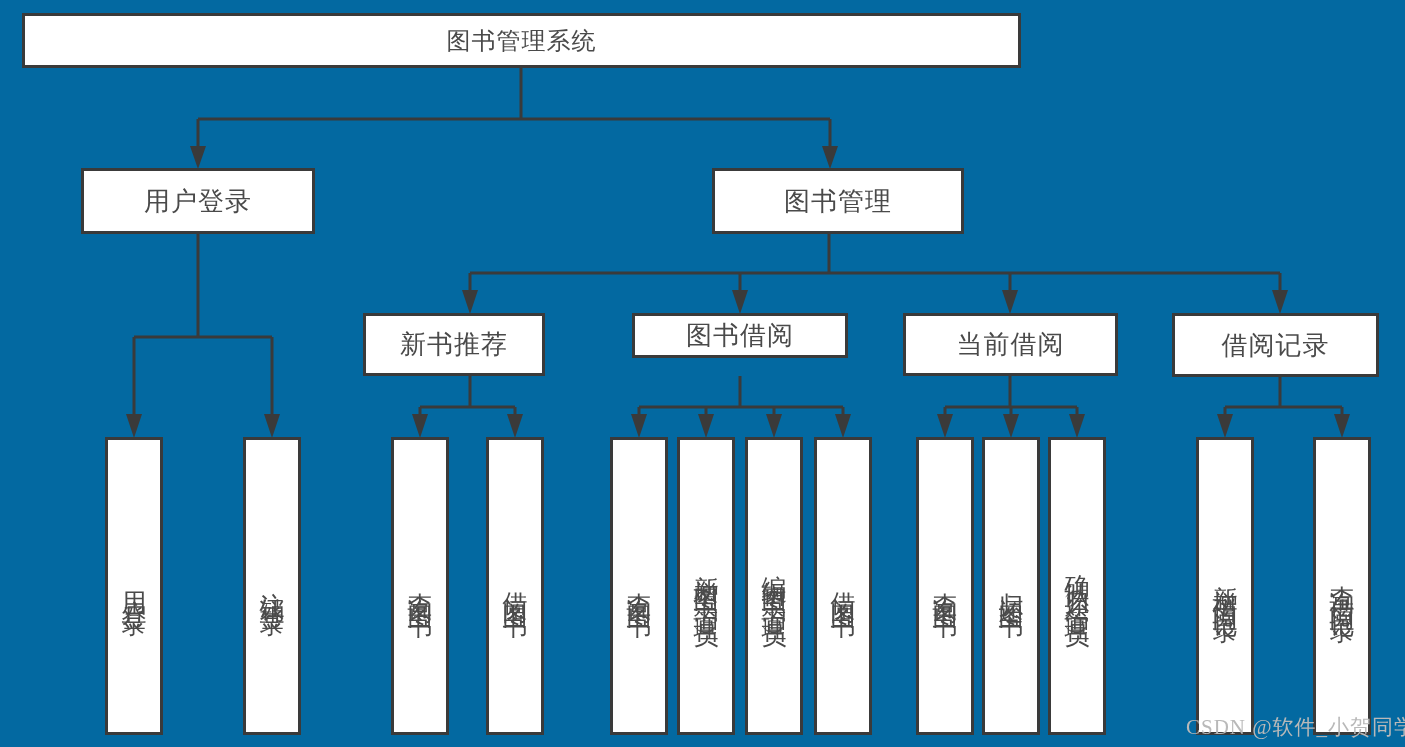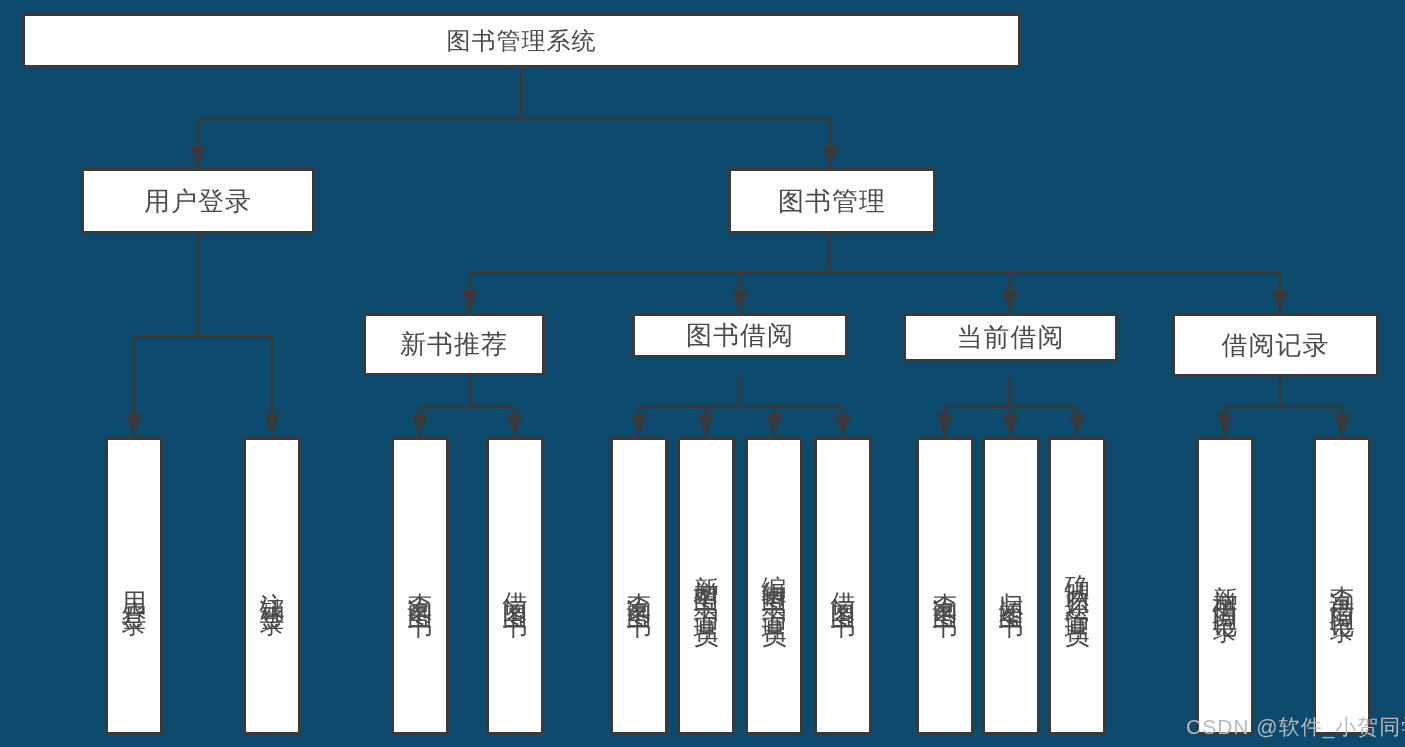--- a/index.html
+++ b/index.html
@@ -4,23 +4,23 @@
 <style>
   html, body {
     margin: 0;
     padding: 0;
     background: #ffffff;
   }
   #canvas {
     position: relative;
     width: 1405px;
     height: 747px;
-    background: #0c4a6e;
+    background: #0369a1;
     overflow: hidden;
-    font-family: Liberation Sans, sans-serif;
+    font-family: Liberation Serif, serif;
     color: #4a4a4a;
   }
   .node {
     position: absolute;
     background: #ffffff;
     border: 3px solid #3a3a3a;
     box-sizing: border-box;
     display: flex;
     align-items: center;
     justify-content: center;
@@ -100,25 +100,25 @@
     <polygon points="1069,414 1085,414 1077,438"></polygon>
 
     <path d="M1280 376 V407 M1225 407 H1342 M1225 407 V416 M1342 407 V416"></path>
     <polygon points="1217,414 1233,414 1225,438"></polygon>
     <polygon points="1334,414 1350,414 1342,438"></polygon>
   </svg>
 
   <div class="node h-node root-node" style="left:22px; top:13px; width:999px; height:55px;">图书管理系统</div>
 
   <div class="node h-node" style="left:81px; top:168px; width:234px; height:66px;">用户登录</div>
-  <div class="node h-node" style="left:712px; top:168px; width:208px; height:66px;margin-left:16px;">图书管理</div>
+  <div class="node h-node" style="left:712px; top:168px; width:252px; height:66px;">图书管理</div>
 
   <div class="node h-node" style="left:363px; top:313px; width:182px; height:63px;">新书推荐</div>
   <div class="node h-node" style="left:632px; top:313px; width:216px; height:45px;">图书借阅</div>
-  <div class="node h-node" style="left:903px; top:313px; width:215px; height:49px;">当前借阅</div>
+  <div class="node h-node" style="left:903px; top:313px; width:215px; height:63px;">当前借阅</div>
   <div class="node h-node" style="left:1172px; top:313px; width:207px; height:64px;">借阅记录</div>
 
   <div class="node v-node" style="left:105px;">
     <span class="v-label">用户登录</span>
   </div>
   <div class="node v-node" style="left:243px;">
     <span class="v-label">注销登录</span>
   </div>
 
   <div class="node v-node" style="left:391px;">

